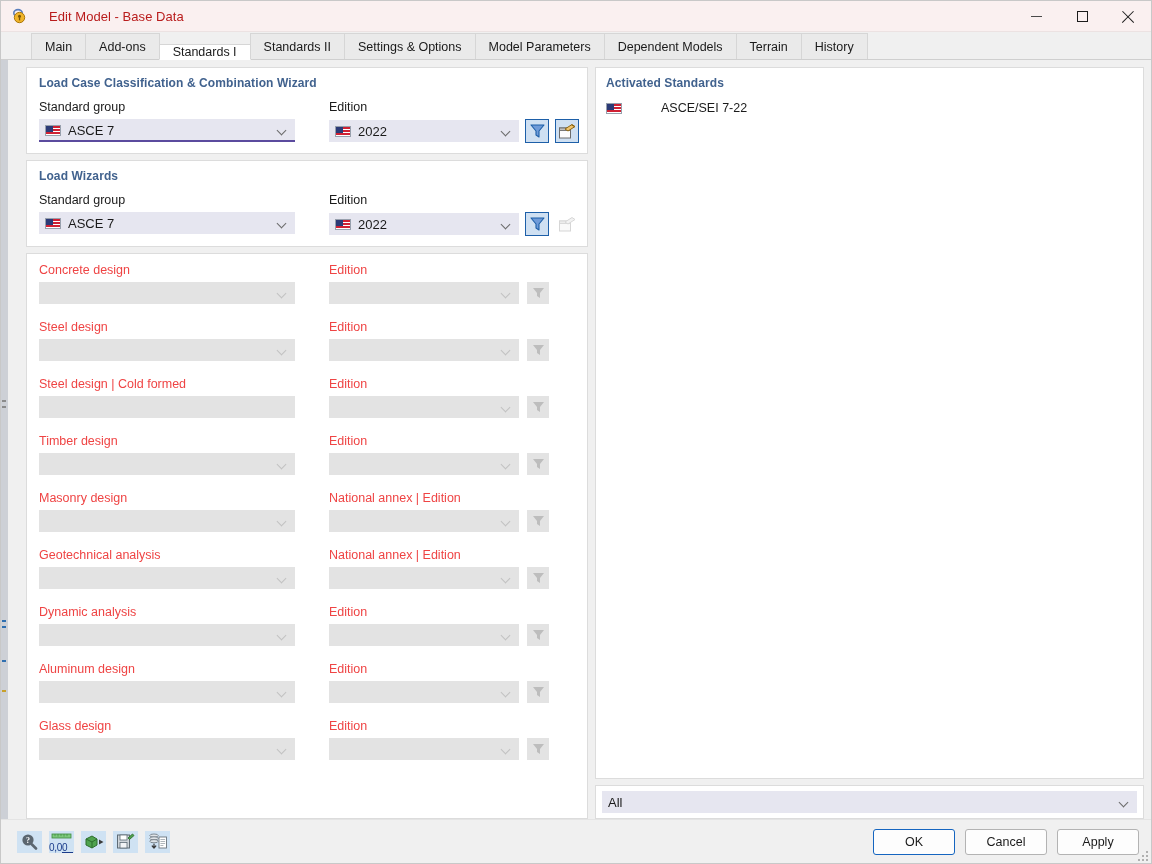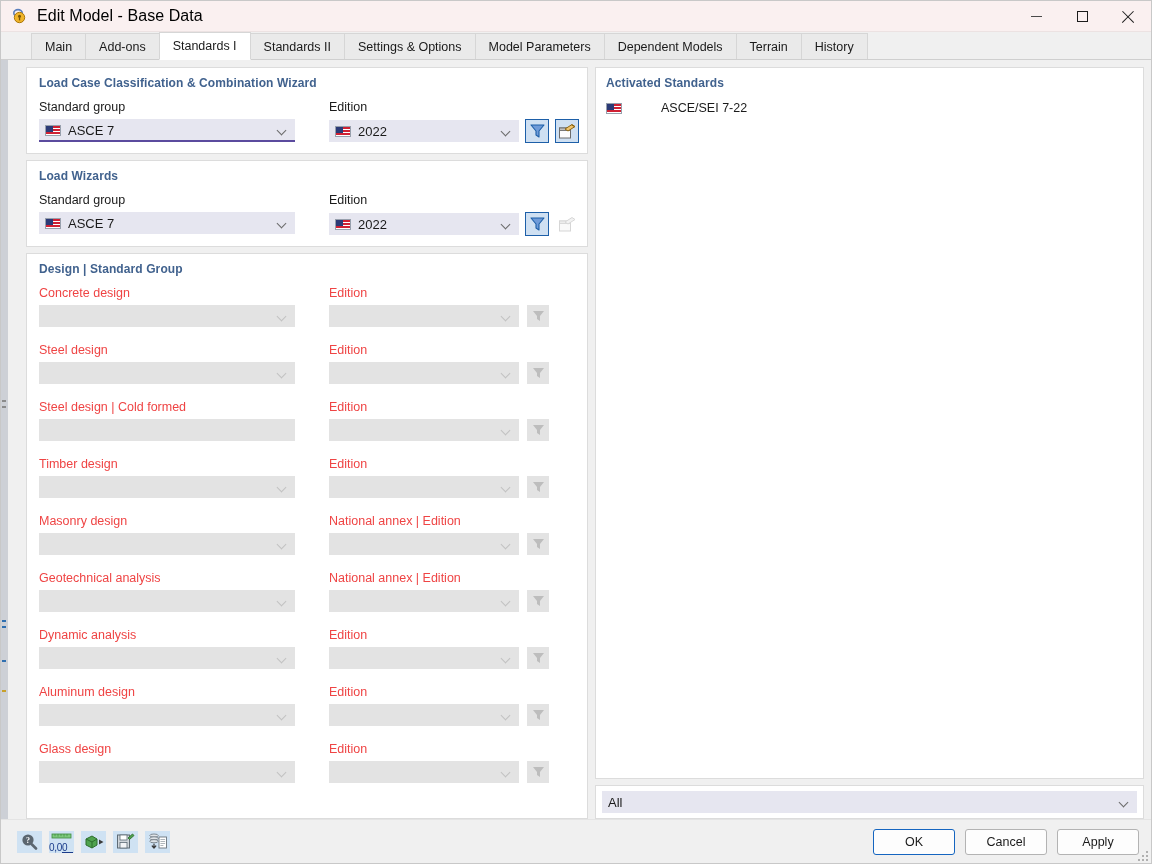--- a/index.html
+++ b/index.html
@@ -28,23 +28,24 @@
     position: relative;
     border-bottom: 1px solid #ece2e2;
   }
   .title-icon {
     width: 17px; height: 17px;
     margin-left: 10px; margin-right: 9px;
     position: relative;
     flex: 0 0 17px;
   }
   .title-text {
-    font-size: 16px; color: #000000;
+    font-size: 13px; color: #b91c1c;
     letter-spacing: .05px;
     white-space: nowrap;
+    margin-left: 12px;
   }
   .win-controls {
     position: absolute; right: 0; top: 0;
     height: 31px; display: flex;
   }
   .win-btn {
     width: 46px; height: 31px;
     display: flex; align-items: center; justify-content: center;
     cursor: default;
   }
@@ -83,21 +84,21 @@
     border-left: 1px solid #d6d6d6;
     border-top: 1px solid #d6d6d6;
     border-right: 1px solid #d6d6d6;
     margin-right: -1px;
     cursor: default;
     position: relative;
     white-space: nowrap;
   }
   .tab.active {
     background: #ffffff;
-    height: 28px;
+    height: 16px;
     z-index: 3;
     border-bottom: 1px solid #ffffff;
     font-weight: 400;
   }
 
   
   .content {
     flex: 1 1 auto;
     background: #f0f0f0;
     position: relative;
@@ -444,21 +445,20 @@
                       <path d="M7 6 L14 1.5 L17 3.5 L10 8 Z" fill="#e4e4e4" stroke="#a6a6a6" stroke-width="1" stroke-linejoin="round"></path>
                     </svg>
                   </span>
                 </div>
               </div>
             </div>
           </div>
         </div>
 
         <div class="group fill">
-          <div class="group-title">Design | Standard Group</div>
 
           <div class="field-row">
             <div class="col-a">
               <div class="fld-label dim">Concrete design</div>
               <div class="combo w-left disabled">
                 <span></span>
                 <span class="chev"></span>
               </div>
             </div>
             <div class="col-b">

